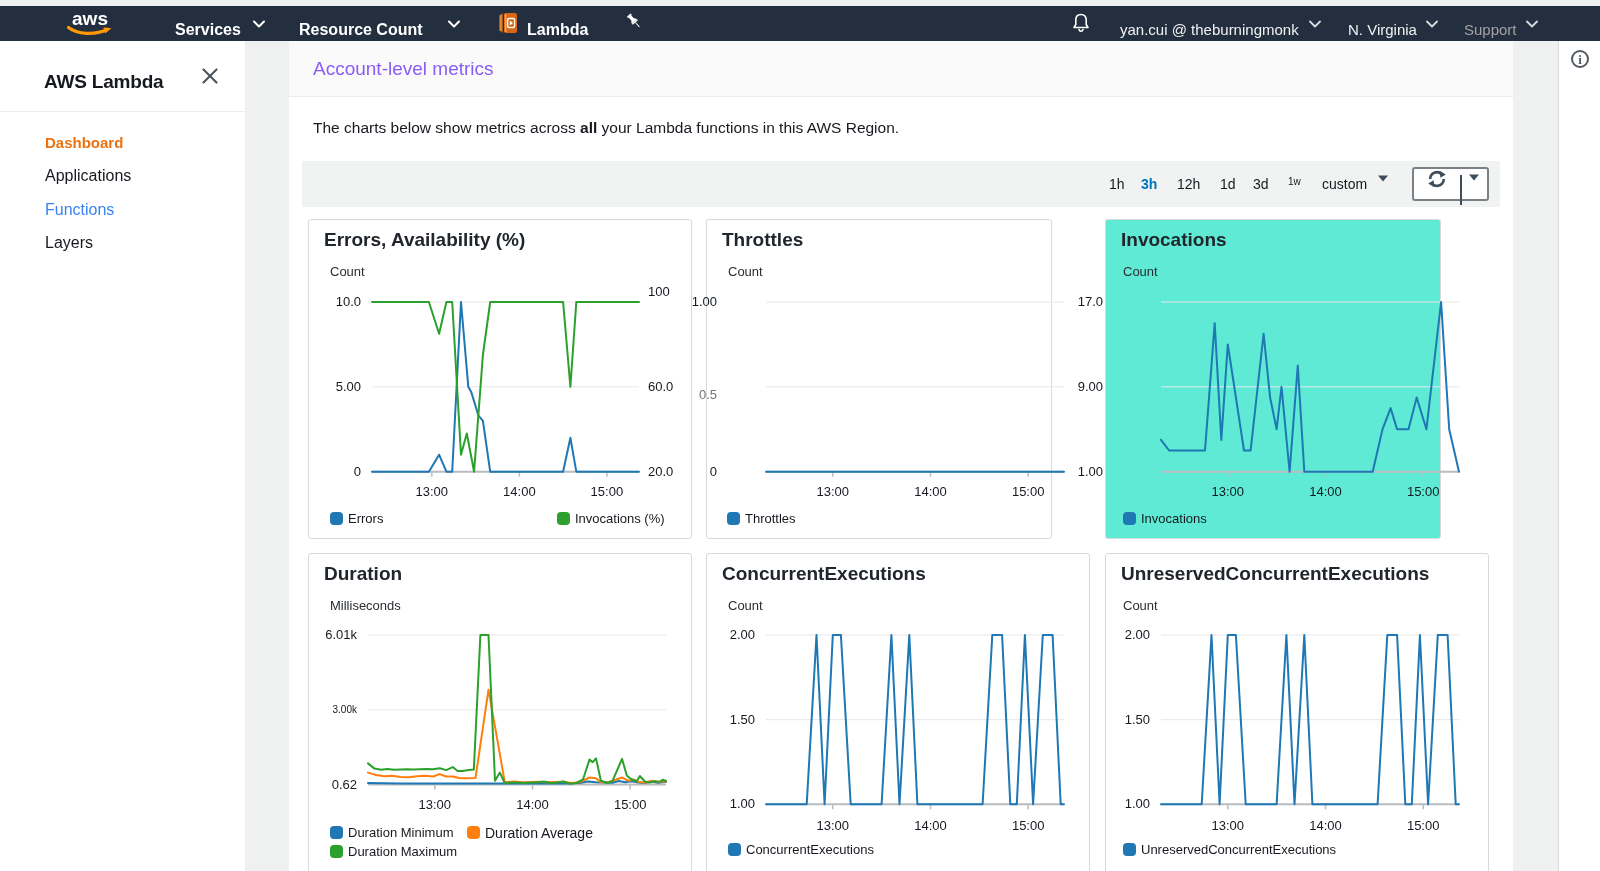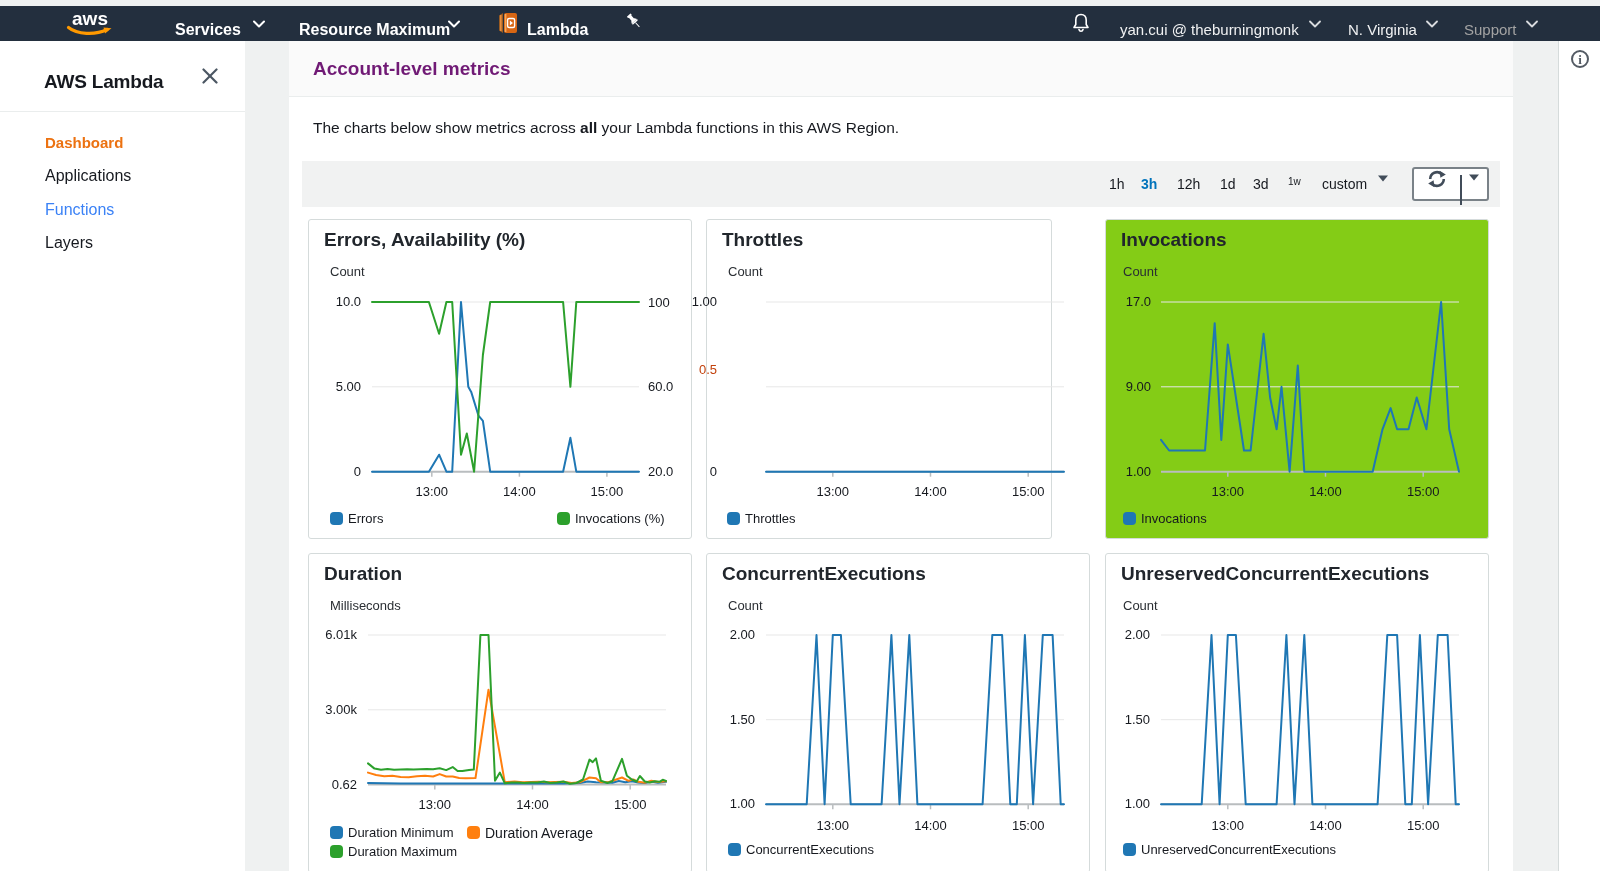--- a/index.html
+++ b/index.html
@@ -10,21 +10,21 @@
 <div class="abs" style="left:0;top:0;width:1600px;height:35px;background:#232f3e">
   <svg width="52" height="30" viewBox="0 0 52 30" style="position:absolute;left:64px;top:2px">
 <text x="26" y="17" text-anchor="middle" font-family="Liberation Sans, sans-serif" font-size="19" font-weight="bold" fill="#ffffff">aws</text>
 <path d="M4.5 19.5 C 13 26.5, 31 27.5, 43 21.5" stroke="#ff9900" stroke-width="3.2" fill="none" stroke-linecap="round"></path>
 <path d="M41 25.5 L 47.5 20.3 L 39.5 19.6 Z" fill="#ff9900"></path>
 </svg>
   <div class="abs" style="left:175px;top:9px;font-size:16px;line-height:17px;font-weight:bold;color:#fff">Services</div>
   <svg width="12" height="8" viewBox="0 0 12 8" style="position:absolute;left:253px;top:14px">
       <polyline points="1,1.5 6,6.5 11,1.5" fill="none" stroke="#ffffff" stroke-width="2" stroke-linecap="round" stroke-linejoin="round"></polyline>
     </svg>
-  <div class="abs" style="left:299px;top:9px;font-size:16px;line-height:17px;font-weight:bold;color:#fff">Resource Maximum</div>
+  <div class="abs" style="left:299px;top:9px;font-size:16px;line-height:17px;font-weight:bold;color:#fff">Resource Count</div>
   <svg width="12" height="8" viewBox="0 0 12 8" style="position:absolute;left:448px;top:14px">
       <polyline points="1,1.5 6,6.5 11,1.5" fill="none" stroke="#ffffff" stroke-width="2" stroke-linecap="round" stroke-linejoin="round"></polyline>
     </svg>
   <svg width="18" height="20" viewBox="0 0 18 20" style="position:absolute;left:499px;top:7px">
 <polygon points="0,2.5 4,0 4,20 0,17.5" fill="#9a5b22"></polygon>
 <rect x="1" y="2" width="1.6" height="16" fill="#e98f3e"></rect>
 <rect x="5" y="0" width="13" height="20" rx="2" fill="#d86613"></rect>
 <rect x="5.8" y="1" width="1.6" height="18" fill="#f4a95e"></rect>
 <rect x="8.6" y="5.5" width="7" height="9" rx="1.5" fill="none" stroke="#ffffff" stroke-width="1.4"></rect>
 <path d="M10.8 7.5 L 14 10 L 10.8 12.5 Z" fill="#ffffff"></path>
@@ -65,21 +65,21 @@
 </svg>
   <div class="abs" style="left:0;top:64px;width:245px;height:1px;background:#eaeded"></div>
   <div class="abs" style="left:45px;top:87px;font-size:15px;font-weight:bold;color:#ec7211">Dashboard</div>
   <div class="abs" style="left:45px;top:120px;font-size:16px;color:#16191f">Applications</div>
   <div class="abs" style="left:45px;top:154px;font-size:16px;color:#3b82f6">Functions</div>
   <div class="abs" style="left:45px;top:187px;font-size:16px;color:#16191f">Layers</div>
 </div>
 
 <div class="abs" style="left:289px;top:35px;width:1224px;height:836px;background:#fff"></div>
 <div class="abs" style="left:289px;top:35px;width:1224px;height:56px;background:#fafafa;border-bottom:1px solid #eaeded"></div>
-<div class="abs" style="left:313px;top:52px;font-size:19px;font-weight:bold;color:#701a75">Account-level metrics</div>
+<div class="abs" style="left:313px;top:52px;font-size:19px;font-weight:normal;color:#8b5cf6">Account-level metrics</div>
 <div class="abs" style="left:313px;top:113px;font-size:15.5px;color:#16191f">The charts below show metrics across <b>all</b> your Lambda functions in this AWS Region.</div>
 
 <div class="abs" style="left:302px;top:155px;width:1198px;height:46px;background:#f1f2f2"></div>
 <div class="abs" style="left:1109px;top:170px;font-size:14px;color:#16191f">1h</div>
 <div class="abs" style="left:1141px;top:170px;font-size:14px;font-weight:bold;color:#0073bb">3h</div>
 <div class="abs" style="left:1177px;top:170px;font-size:14px;color:#16191f">12h</div>
 <div class="abs" style="left:1220px;top:170px;font-size:14px;color:#16191f">1d</div>
 <div class="abs" style="left:1253px;top:170px;font-size:14px;color:#16191f">3d</div>
 <div class="abs" style="left:1288px;top:170px;font-size:10px;color:#16191f">1w</div>
 <div class="abs" style="left:1322px;top:170px;font-size:14px;color:#16191f">custom</div>
@@ -108,21 +108,21 @@
       <line x1="122.8" y1="251.7" x2="122.8" y2="256.7" stroke="#b9bdbf" stroke-width="1.5"></line>
       <line x1="210.4" y1="251.7" x2="210.4" y2="256.7" stroke="#b9bdbf" stroke-width="1.5"></line>
       <line x1="297.9" y1="251.7" x2="297.9" y2="256.7" stroke="#b9bdbf" stroke-width="1.5"></line>
       <polyline points="63.0,251.7 119.9,251.7 130.1,234.7 137.4,251.7 143.2,251.7 152.0,82.0 159.3,166.8 162.2,171.9 169.5,195.7 173.9,200.8 181.2,251.7 254.1,251.7 261.4,217.8 267.3,251.7 330.0,251.7" fill="none" stroke="#1f77b4" stroke-width="2" stroke-linejoin="round" stroke-linecap="round"></polyline>
       <polyline points="63.0,82.0 119.9,82.0 130.1,113.8 137.4,82.0 143.2,82.0 152.0,234.7 157.8,213.5 165.1,251.7 173.9,135.0 181.2,82.0 254.1,82.0 261.4,166.8 267.3,82.0 330.0,82.0" fill="none" stroke="#2ca02c" stroke-width="2" stroke-linejoin="round" stroke-linecap="round"></polyline>
     </svg>
     <div style="position:absolute;left:21px;top:44px;font-size:13px;color:#2a2e33">Count</div>
     <div style="position:absolute;right:330px;top:74px;font-size:13px;line-height:16px;color:#16191f">10.0</div>
     <div style="position:absolute;right:330px;top:158.85px;font-size:13px;line-height:16px;color:#16191f">5.00</div>
     <div style="position:absolute;right:330px;top:243.7px;font-size:13px;line-height:16px;color:#16191f">0</div>
-    <div style="position:absolute;left:339px;top:75px;font-size:13px;line-height:16px;color:#16191f">100</div>
+    <div style="position:absolute;left:339px;top:64px;font-size:13px;line-height:16px;color:#16191f">100</div>
     <div style="position:absolute;left:339px;top:158.85px;font-size:13px;line-height:16px;color:#16191f">60.0</div>
     <div style="position:absolute;left:339px;top:243.7px;font-size:13px;line-height:16px;color:#16191f">20.0</div>
     <div style="position:absolute;left:92.8px;top:264px;width:60px;text-align:center;font-size:13px;line-height:16px;color:#16191f">13:00</div>
     <div style="position:absolute;left:180.4px;top:264px;width:60px;text-align:center;font-size:13px;line-height:16px;color:#16191f">14:00</div>
     <div style="position:absolute;left:267.9px;top:264px;width:60px;text-align:center;font-size:13px;line-height:16px;color:#16191f">15:00</div>
     <div style="position:absolute;left:21px;top:292px;width:13px;height:13px;border-radius:4px;background:#1f77b4"></div>
     <div style="position:absolute;left:39px;top:291px;font-size:13px;line-height:16px;color:#16191f">Errors</div>
     <div style="position:absolute;left:248px;top:292px;width:13px;height:13px;border-radius:4px;background:#2ca02c"></div>
     <div style="position:absolute;left:266px;top:291px;font-size:13px;line-height:16px;color:#16191f">Invocations (%)</div>
   </div>
@@ -132,29 +132,29 @@
       <line x1="59" y1="82" x2="357" y2="82" stroke="#e7e7e7" stroke-width="1"></line>
       <line x1="59" y1="166.8" x2="357" y2="166.8" stroke="#e7e7e7" stroke-width="1"></line>
       <line x1="59" y1="251.7" x2="357" y2="251.7" stroke="#b9bdbf" stroke-width="2"></line>
       <line x1="125.8" y1="251.7" x2="125.8" y2="256.7" stroke="#b9bdbf" stroke-width="1.5"></line>
       <line x1="223.5" y1="251.7" x2="223.5" y2="256.7" stroke="#b9bdbf" stroke-width="1.5"></line>
       <line x1="321.2" y1="251.7" x2="321.2" y2="256.7" stroke="#b9bdbf" stroke-width="1.5"></line>
       <polyline points="59.0,251.7 357.0,251.7" fill="none" stroke="#1f77b4" stroke-width="2" stroke-linejoin="round" stroke-linecap="round"></polyline>
     </svg>
     <div style="position:absolute;left:21px;top:44px;font-size:13px;color:#2a2e33">Count</div>
     <div style="position:absolute;right:334px;top:74px;font-size:13px;line-height:16px;color:#16191f">1.00</div>
-    <div style="position:absolute;right:334px;top:142px;font-size:13px;line-height:16px;color:#c2410c">0.5</div>
+    <div style="position:absolute;right:334px;top:167px;font-size:13px;line-height:16px;color:#737373">0.5</div>
     <div style="position:absolute;right:334px;top:243.7px;font-size:13px;line-height:16px;color:#16191f">0</div>
     <div style="position:absolute;left:95.8px;top:264px;width:60px;text-align:center;font-size:13px;line-height:16px;color:#16191f">13:00</div>
     <div style="position:absolute;left:193.5px;top:264px;width:60px;text-align:center;font-size:13px;line-height:16px;color:#16191f">14:00</div>
     <div style="position:absolute;left:291.2px;top:264px;width:60px;text-align:center;font-size:13px;line-height:16px;color:#16191f">15:00</div>
     <div style="position:absolute;left:20px;top:292px;width:13px;height:13px;border-radius:4px;background:#1f77b4"></div>
     <div style="position:absolute;left:38px;top:291px;font-size:13px;line-height:16px;color:#16191f">Throttles</div>
   </div>
-<div style="position:absolute;left:1105px;top:219px;width:384px;height:320px;background:#84cc16;border:1px solid #d5dbdb;border-radius:3px;box-sizing:border-box">
+<div style="position:absolute;left:1105px;top:219px;width:336px;height:320px;background:#5eead4;border:1px solid #d5dbdb;border-radius:3px;box-sizing:border-box">
     <div style="position:absolute;left:15px;top:9px;font-size:19px;font-weight:bold;color:#21262c">Invocations</div>
     <svg width="384" height="320" viewBox="0 0 384 320" style="position:absolute;left:0;top:0">
       <line x1="55" y1="82" x2="353" y2="82" stroke="#e7e7e7" stroke-width="1"></line>
       <line x1="55" y1="166.8" x2="353" y2="166.8" stroke="#e7e7e7" stroke-width="1"></line>
       <line x1="55" y1="251.7" x2="353" y2="251.7" stroke="#b9bdbf" stroke-width="2"></line>
       <line x1="121.8" y1="251.7" x2="121.8" y2="256.7" stroke="#b9bdbf" stroke-width="1.5"></line>
       <line x1="219.5" y1="251.7" x2="219.5" y2="256.7" stroke="#b9bdbf" stroke-width="1.5"></line>
       <line x1="317.2" y1="251.7" x2="317.2" y2="256.7" stroke="#b9bdbf" stroke-width="1.5"></line>
       <polyline points="55.0,219.9 63.1,230.5 99.0,230.5 108.7,103.2 115.3,219.9 121.8,124.4 138.0,230.5 144.6,230.5 157.6,113.8 164.1,177.5 170.6,209.3 175.5,166.8 183.6,251.7 191.8,145.6 198.3,251.7 266.7,251.7 276.5,209.3 284.6,188.1 291.1,209.3 302.5,209.3 310.7,177.5 320.4,209.3 335.1,82.0 343.2,209.3 353.0,251.7" fill="none" stroke="#1f77b4" stroke-width="2" stroke-linejoin="round" stroke-linecap="round"></polyline>
     </svg>
@@ -176,21 +176,21 @@
       <line x1="59" y1="230.5" x2="357" y2="230.5" stroke="#b9bdbf" stroke-width="2"></line>
       <line x1="125.8" y1="230.5" x2="125.8" y2="235.5" stroke="#b9bdbf" stroke-width="1.5"></line>
       <line x1="223.5" y1="230.5" x2="223.5" y2="235.5" stroke="#b9bdbf" stroke-width="1.5"></line>
       <line x1="321.2" y1="230.5" x2="321.2" y2="235.5" stroke="#b9bdbf" stroke-width="1.5"></line>
       <polyline points="59.0,229.0 91.6,229.5 124.1,229.4 156.7,229.5 171.4,229.6 189.3,229.5 221.8,229.4 254.4,229.5 270.7,229.0 278.8,227.5 287.0,228.3 295.1,228.5 303.3,228.8 309.8,227.0 316.3,228.3 322.8,227.3 329.3,228.5 335.8,229.0 342.3,227.5 348.9,228.8 357.0,227.8" fill="none" stroke="#1f77b4" stroke-width="2" stroke-linejoin="round" stroke-linecap="round"></polyline>
       <polyline points="59.0,218.6 67.1,221.0 75.3,222.3 83.4,221.8 91.6,223.0 99.7,223.3 107.9,222.3 116.0,221.8 124.1,222.5 130.7,220.1 137.2,222.5 143.7,222.5 150.2,224.0 156.7,224.3 166.5,224.0 179.5,135.7 195.8,228.3 205.6,227.5 213.7,228.3 221.8,228.0 230.0,227.8 238.1,228.3 246.3,228.0 254.4,227.8 262.6,229.0 270.7,228.3 280.5,223.5 287.0,224.3 291.9,228.3 300.0,228.0 313.0,223.5 319.5,226.8 324.4,225.5 329.3,227.8 335.8,228.8 342.3,226.8 348.9,228.0 357.0,227.3" fill="none" stroke="#ff7f0e" stroke-width="2" stroke-linejoin="round" stroke-linecap="round"></polyline>
       <polyline points="59.0,209.4 65.5,214.6 72.0,215.8 78.5,215.1 85.1,215.8 91.6,215.6 98.1,215.3 104.6,215.6 111.1,215.3 117.6,215.1 124.1,215.3 130.7,214.3 137.2,216.1 143.7,213.1 148.6,217.1 153.4,217.1 160.0,216.1 164.8,215.6 171.4,81.0 179.5,81.0 186.0,226.8 190.9,218.6 195.8,229.3 202.3,228.5 208.8,228.5 215.3,229.0 221.8,228.5 228.4,228.5 234.9,227.5 241.4,229.0 247.9,228.5 254.4,227.5 260.9,229.8 267.4,229.0 274.0,225.5 280.5,205.6 283.7,208.1 287.0,204.4 291.9,226.8 298.4,229.0 303.3,227.3 313.0,204.9 317.9,221.8 322.8,225.5 327.7,227.5 330.9,222.0 335.8,227.5 340.7,228.5 345.6,227.3 350.5,227.8 353.7,225.8 357.0,227.0" fill="none" stroke="#2ca02c" stroke-width="2" stroke-linejoin="round" stroke-linecap="round"></polyline>
     </svg>
     <div style="position:absolute;left:21px;top:44px;font-size:13px;color:#2a2e33">Milliseconds</div>
     <div style="position:absolute;right:334px;top:73px;font-size:13px;line-height:16px;color:#16191f">6.01k</div>
-    <div style="position:absolute;right:334px;top:147.75px;font-size:13px;line-height:16px;color:#16191f">3.00k</div>
+    <div style="position:absolute;right:334px;top:147.75px;font-size:10px;line-height:16px;color:#16191f">3.00k</div>
     <div style="position:absolute;right:334px;top:222.5px;font-size:13px;line-height:16px;color:#16191f">0.62</div>
     <div style="position:absolute;left:95.8px;top:242.5px;width:60px;text-align:center;font-size:13px;line-height:16px;color:#16191f">13:00</div>
     <div style="position:absolute;left:193.5px;top:242.5px;width:60px;text-align:center;font-size:13px;line-height:16px;color:#16191f">14:00</div>
     <div style="position:absolute;left:291.2px;top:242.5px;width:60px;text-align:center;font-size:13px;line-height:16px;color:#16191f">15:00</div>
     <div style="position:absolute;left:21px;top:272px;width:13px;height:13px;border-radius:4px;background:#1f77b4"></div>
     <div style="position:absolute;left:39px;top:271px;font-size:13px;line-height:16px;color:#16191f">Duration Minimum</div>
     <div style="position:absolute;left:158px;top:272px;width:13px;height:13px;border-radius:4px;background:#ff7f0e"></div>
     <div style="position:absolute;left:176px;top:271px;font-size:14px;line-height:16px;color:#16191f">Duration Average</div>
     <div style="position:absolute;left:21px;top:290.5px;width:13px;height:13px;border-radius:4px;background:#2ca02c"></div>
     <div style="position:absolute;left:39px;top:289.5px;font-size:13px;line-height:16px;color:#16191f">Duration Maximum</div>

